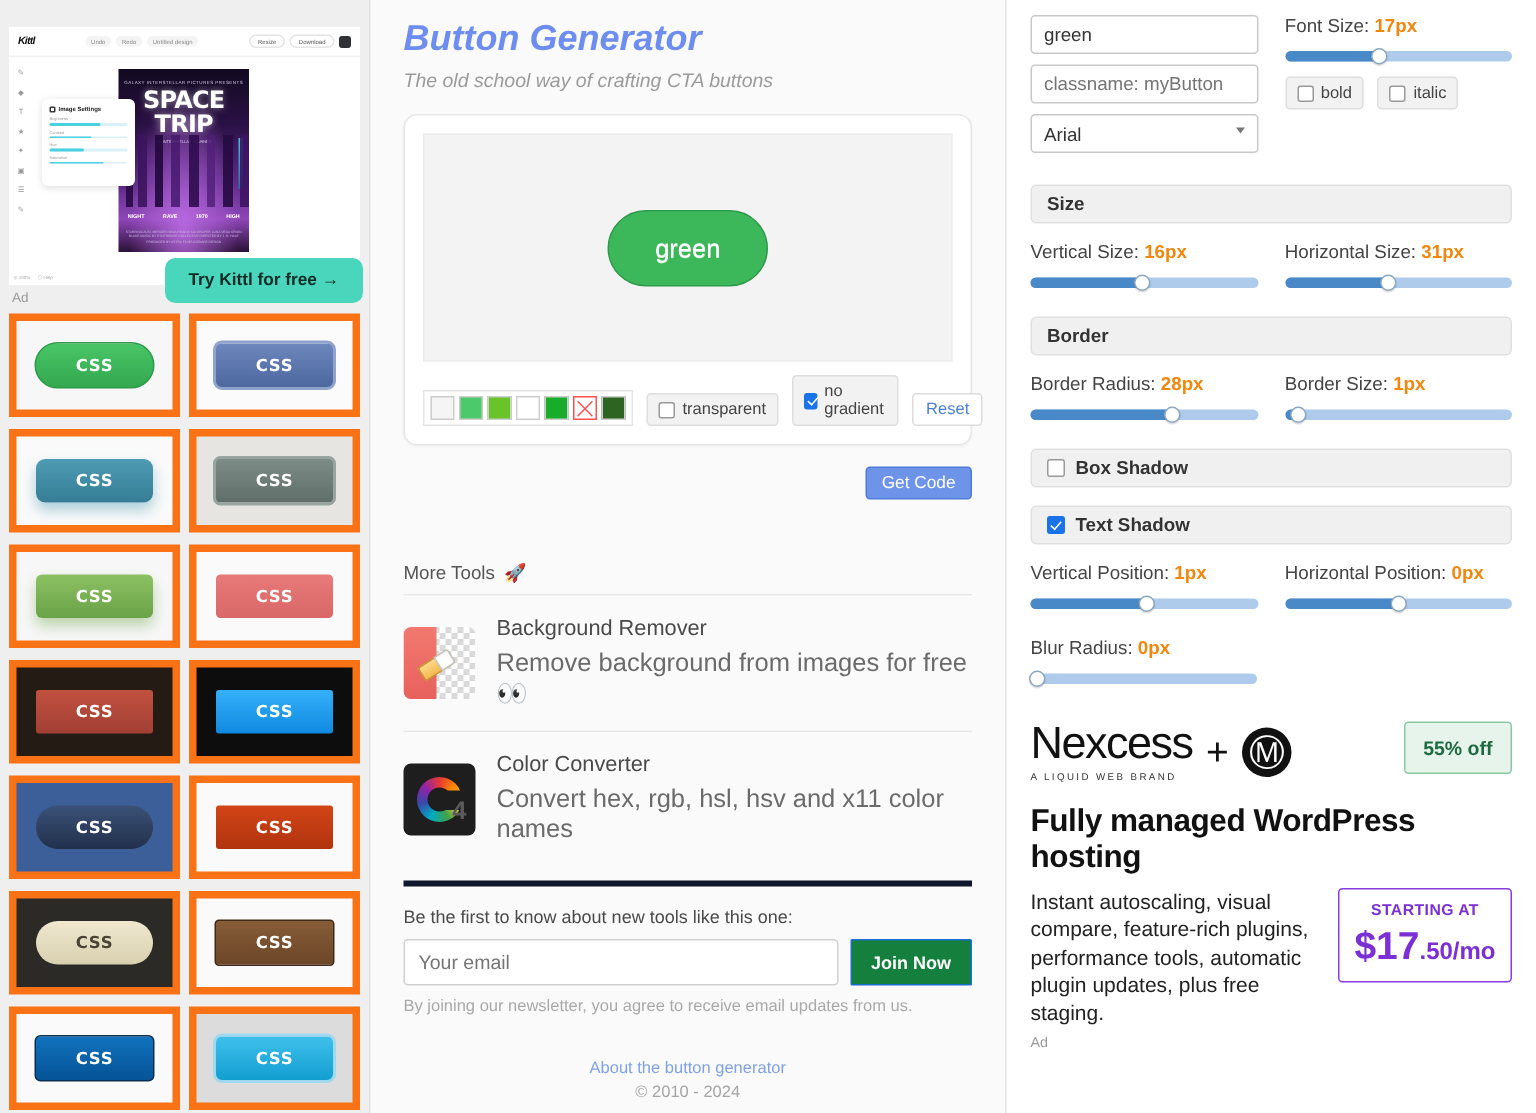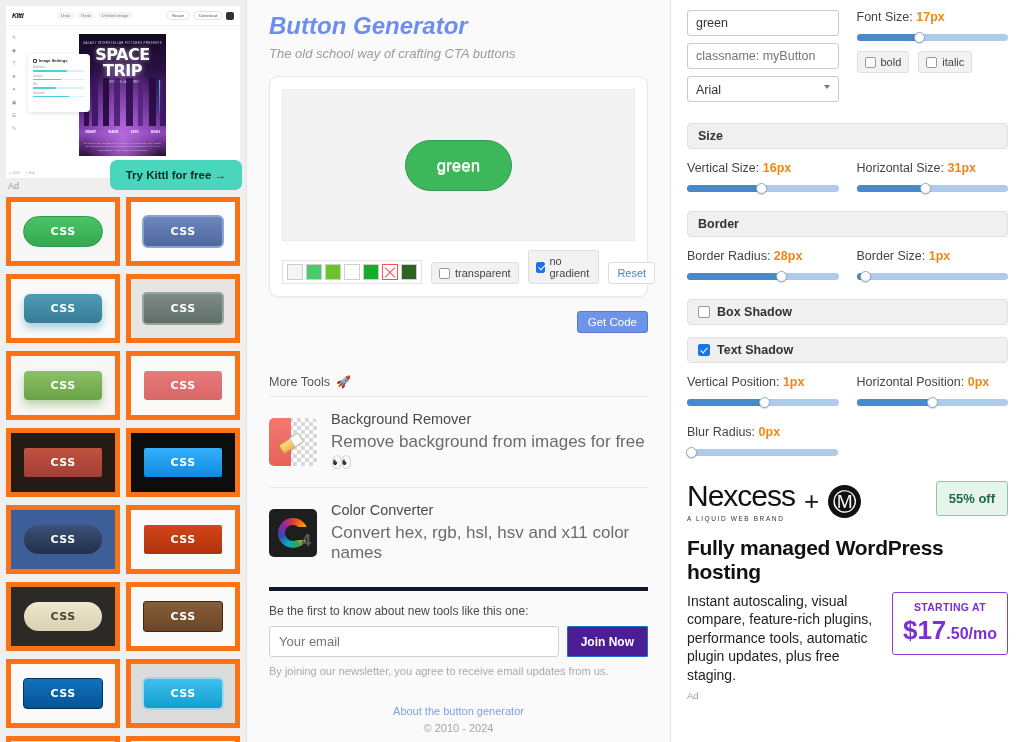--- a/index.html
+++ b/index.html
@@ -8,21 +8,21 @@
     width:1024px; height:742px; overflow:hidden;
     background:#efefef;
     font-family:"Liberation Sans", sans-serif;
     font-size:13px; color:#333;
   }
   .app { display:flex; width:1024px; height:742px; }
 
   
   .left-col {
     width:246px; flex:0 0 246px; background:#efefef;
-    padding:6px 6px 0 6px; overflow:hidden;
+    padding:18px 6px 0 6px; overflow:hidden;
   }
   .kittl-ad { width:234px; background:#fff; position:relative; }
   .kittl-canvas { position:relative; width:234px; height:172px; background:#fff; overflow:hidden; }
   .kittl-topbar { height:20px; display:flex; align-items:center; padding:0 6px; border-bottom:1px solid #f1f1f1; }
   .kittl-logo { font-size:7px; font-weight:bold; font-style:italic; color:#111; letter-spacing:-0.5px; }
   .kittl-topmid { flex:1; display:flex; justify-content:center; gap:3px; align-items:center; }
   .kittl-pill { font-size:4px; color:#888; background:#f4f4f4; border-radius:6px; padding:1px 4px; }
   .kittl-topright { display:flex; gap:3px; align-items:center; }
   .kittl-btn-s { font-size:4px; color:#555; border:1px solid #e4e4e4; border-radius:6px; padding:1px 5px; }
   .kittl-avatar { width:8px; height:8px; border-radius:2px; background:#2f3136; }
@@ -182,21 +182,21 @@
   .mt-text .mt-d { font-size:17px; color:#6b6b6b; margin-top:5px; }
 
   .news { margin-top:10px; border-top:4px solid #0f172a; padding-top:13px; }
   .news-lbl { font-size:12px; color:#4a4a4a; }
   .news-row { display:flex; gap:8px; margin-top:8px; }
   .news-input {
     flex:1; border:1px solid #d0d0d0; border-radius:3px; background:#fff;
     padding:7px 9px; font-size:13px; color:#6e6e6e;
   }
   .join-btn {
-    background:#4c1d95; border:1px solid #1c6fd0; color:#fff; font-weight:bold;
+    background:#15803d; border:1px solid #1c6fd0; color:#fff; font-weight:bold;
     font-size:12px; padding:7px 13px; border-radius:1px;
   }
   .news-fine { font-size:11px; color:#a9a9a9; margin-top:8px; }
 
   .footer { position:absolute; bottom:8px; left:0; right:0; text-align:center; }
   .footer a { color:#7fa1e6; font-size:11px; text-decoration:none; }
   .footer .cp { color:#a5a5a5; font-size:11px; margin-top:4px; }
 
   
   .right-col { flex:1; background:#fff; padding:10px 16px; overflow:hidden; }

